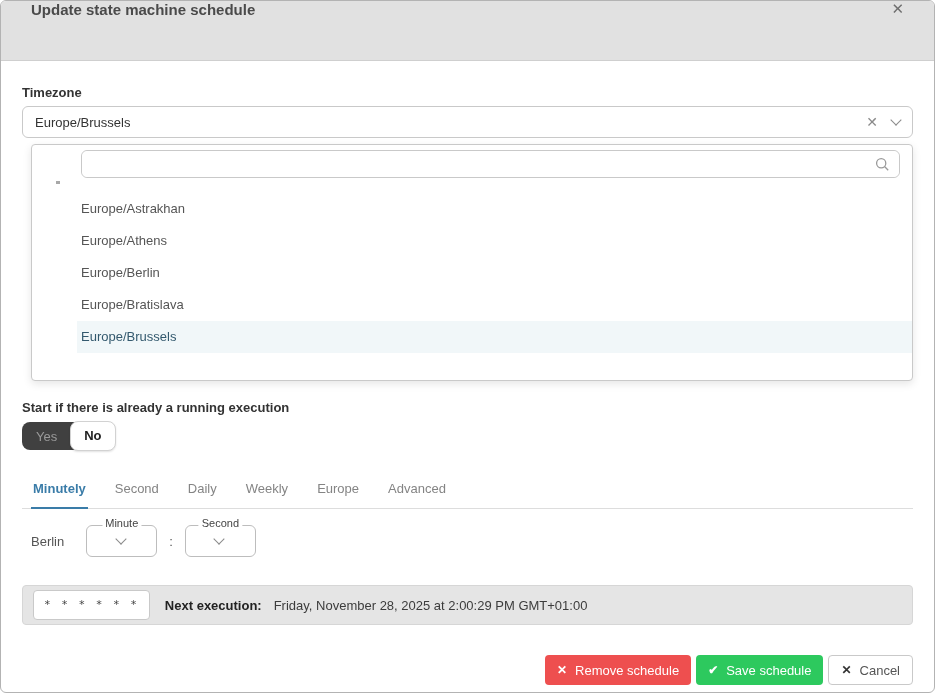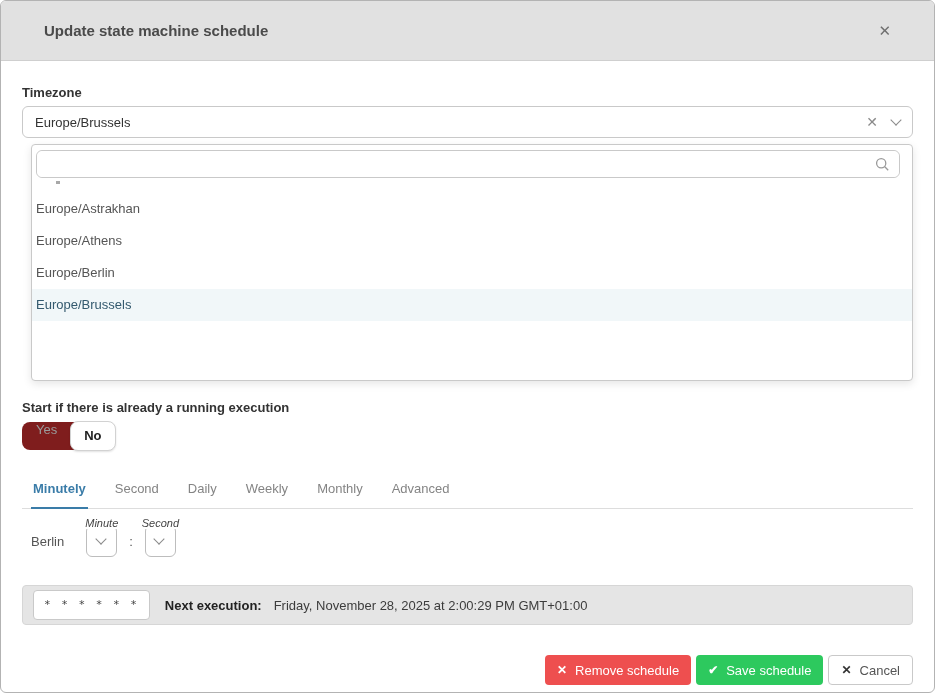--- a/index.html
+++ b/index.html
@@ -4,70 +4,70 @@
 <style>
   * { box-sizing: border-box; margin: 0; padding: 0; }
   html,body { background:#fff; }
   body { font-family:"Liberation Sans", sans-serif; font-size:13px; color:#333; }
 
   .modal { width:935px; height:693px; background:#fff; border:1px solid #b3b3b3;
            border-radius:6px; overflow:hidden; position:relative; }
 
   
   .modal-header { height:60px; background:#e1e1e1; border-bottom:1px solid #cfcfcf;
-                  display:flex; align-items:center; padding:0 43px; }
+                  display:flex; padding:0 30px; }
   .modal-title { font-size:15px; font-weight:700; color:#4a4a4a; }
   .close-x { margin-left:auto; color:#6f6f6f; font-size:15px; cursor:pointer; line-height:1; }
 
   .content { padding:0 21px; }
 
   
   .field-label { margin-top:24px; font-weight:700; color:#333; }
   .tz-select { margin-top:6px; height:32px; border:1px solid #c9c9c9; border-radius:6px;
                background:#fff; display:flex; align-items:center; padding:0 12px; color:#333; }
   .tz-select .spacer { flex:1; }
   .clear-x { color:#8a8a8a; font-size:14px; margin-right:14px; cursor:pointer; }
   .chev { width:8px; height:8px; border-right:1.6px solid #8a8a8a; border-bottom:1.6px solid #8a8a8a;
           transform:rotate(45deg); margin-top:-4px; }
 
   
   .dropdown { position:relative; margin:6px 16px 0 9px; width:calc(100% - 9px); height:237px;
               background:#fff; border:1px solid #c9c9c9; border-radius:4px;
-              box-shadow:0 3px 9px rgba(0,0,0,.10); overflow:hidden; }
+              box-shadow:0 3px 9px rgba(0,0,0,.10); overflow:hidden;padding-left:45px; }
   .search-wrap { position:relative; margin:5px 12px 0 4px; height:28px;
                  border:1px solid #c9c9c9; border-radius:6px; background:#fff; }
   .search-wrap input { width:100%; height:100%; border:0; outline:none; border-radius:6px;
                        padding:0 30px 0 8px; font:13px "Liberation Sans",sans-serif; color:#333; }
   .mag { position:absolute; right:9px; top:6px; }
   .scroll-hint { position:absolute; top:36px; left:24px; width:4px; height:3px;
                  background:#8b8b8b; opacity:.75; }
   .options { margin-top:15px; }
   .option { height:32px; line-height:32px; padding-left:4px; color:#555; cursor:pointer; }
   .option.selected { background:#f1f7f9; color:#33596e; }
 
   
   .start-label { margin-top:19px; font-weight:700; color:#333; }
-  .toggle { margin-top:7px; display:inline-flex; background:#7f1d1d;
+  .toggle { margin-top:7px; display:inline-flex; align-items:center; background:#404040;
             border-radius:8px; height:28px; }
   .toggle-yes { padding:0 14px; color:#9a9a9a; cursor:pointer; }
   .toggle-no { background:#fff; border:1px solid #d2d2d2; border-radius:8px; color:#222;
                font-weight:600; padding:0 13px; height:30px; line-height:28px; margin:-1px;
                box-shadow:0 1px 2px rgba(0,0,0,.12); cursor:pointer; }
 
   
   .tabs { margin-top:25px; display:flex; border-bottom:1px solid #ddd; padding-left:9px; }
   .tab { margin-right:25px; padding:6px 2px 12px; color:#848484; cursor:pointer; }
   .tab.active { color:#3a7ca8; font-weight:700; border-bottom:2px solid #3a7ca8;
                 padding-bottom:10px; margin-bottom:-1px; }
 
   
   .every-row { margin-top:16px; display:flex; align-items:center; padding-left:9px; }
   .every-label { color:#555; margin-right:22px; }
-  .mini-select { position:relative; width:31px; height:32px; border:1px solid #bdbdbd;
-                 border-radius:6px; background:#fff; cursor:pointer;font-style:italic; }
+  .mini-select { position:relative; width:71px; height:32px; border:1px solid #bdbdbd;
+                 border-radius:6px; background:#fff; cursor:pointer; }
   .mini-select .float-label { position:absolute; top:-9px; left:50%; transform:translateX(-50%);
                  background:#fff; padding:0 3px; font-size:11px; color:#444; white-space:nowrap; }
   .mini-select .chev { position:absolute; left:50%; top:50%; margin:-6px 0 0 -5px; }
   .colon { margin:0 12px; color:#555; }
 
   
   .summary-bar { margin-top:28px; height:40px; background:#e5e5e5; border:1px solid #d6d6d6;
                  border-radius:4px; display:flex; align-items:center; padding:0 10px; }
   .cron-box { background:#fff; border:1px solid #c9c9c9; border-radius:4px; height:30px;
               line-height:28px; padding:0 10px; font-family:"DejaVu Sans Mono",monospace;
@@ -112,37 +112,38 @@
         <svg class="mag" width="15" height="15" viewBox="0 0 15 15">
           <circle cx="6.2" cy="6.2" r="4.6" fill="none" stroke="#9a9a9a" stroke-width="1.3"></circle>
           <line x1="9.8" y1="9.8" x2="13.2" y2="13.2" stroke="#9a9a9a" stroke-width="1.3"></line>
         </svg>
       </div>
       <div class="scroll-hint"></div>
       <div class="options">
         <div class="option">Europe/Astrakhan</div>
         <div class="option">Europe/Athens</div>
         <div class="option">Europe/Berlin</div>
+        <div class="option">Europe/Bratislava</div>
         <div class="option selected">Europe/Brussels</div>
       </div>
     </div>
 
     <div class="start-label">Start if there is already a running execution</div>
 
     <div class="toggle">
       <span class="toggle-yes">Yes</span>
       <span class="toggle-no">No</span>
     </div>
 
     <div class="tabs">
       <div class="tab active">Minutely</div>
       <div class="tab">Second</div>
       <div class="tab">Daily</div>
       <div class="tab">Weekly</div>
-      <div class="tab">Monthly</div>
+      <div class="tab">Europe</div>
       <div class="tab">Advanced</div>
     </div>
 
     <div class="every-row">
       <span class="every-label">Berlin</span>
       <div class="mini-select">
         <span class="float-label">Minute</span>
         <span class="chev"></span>
       </div>
       <span class="colon">:</span>

